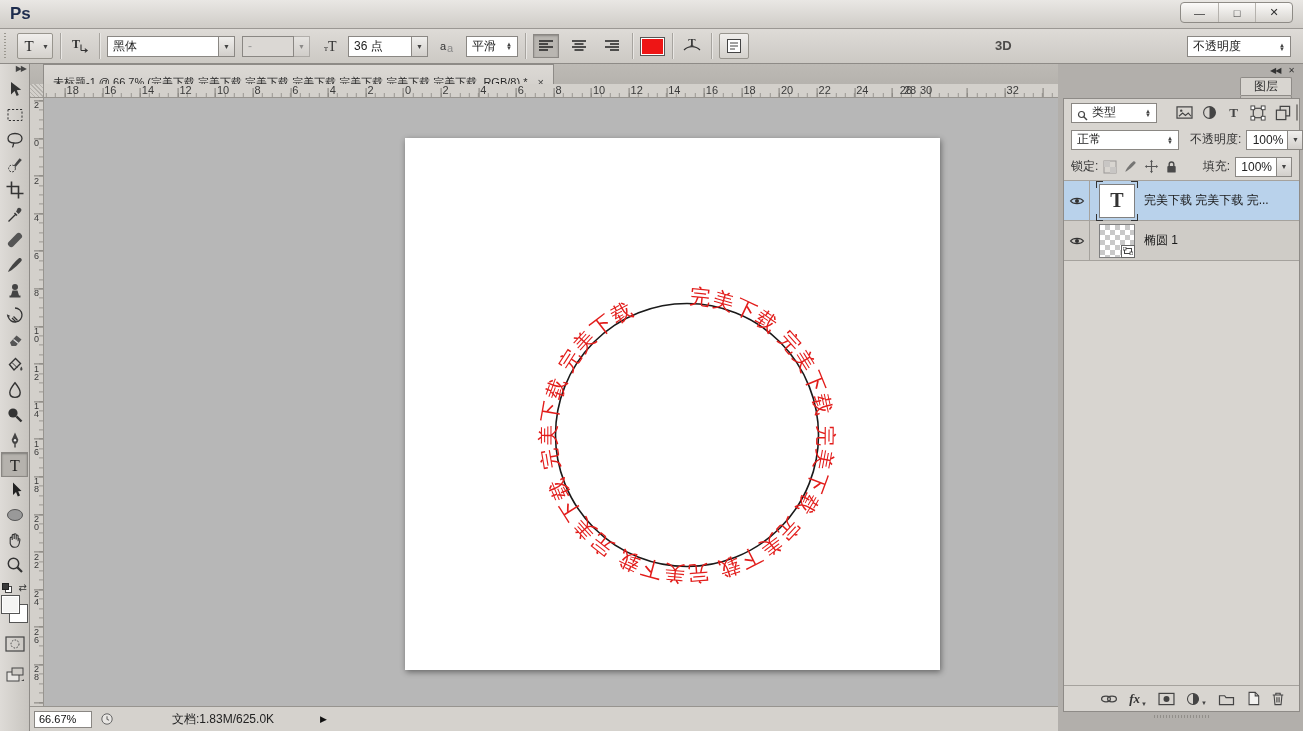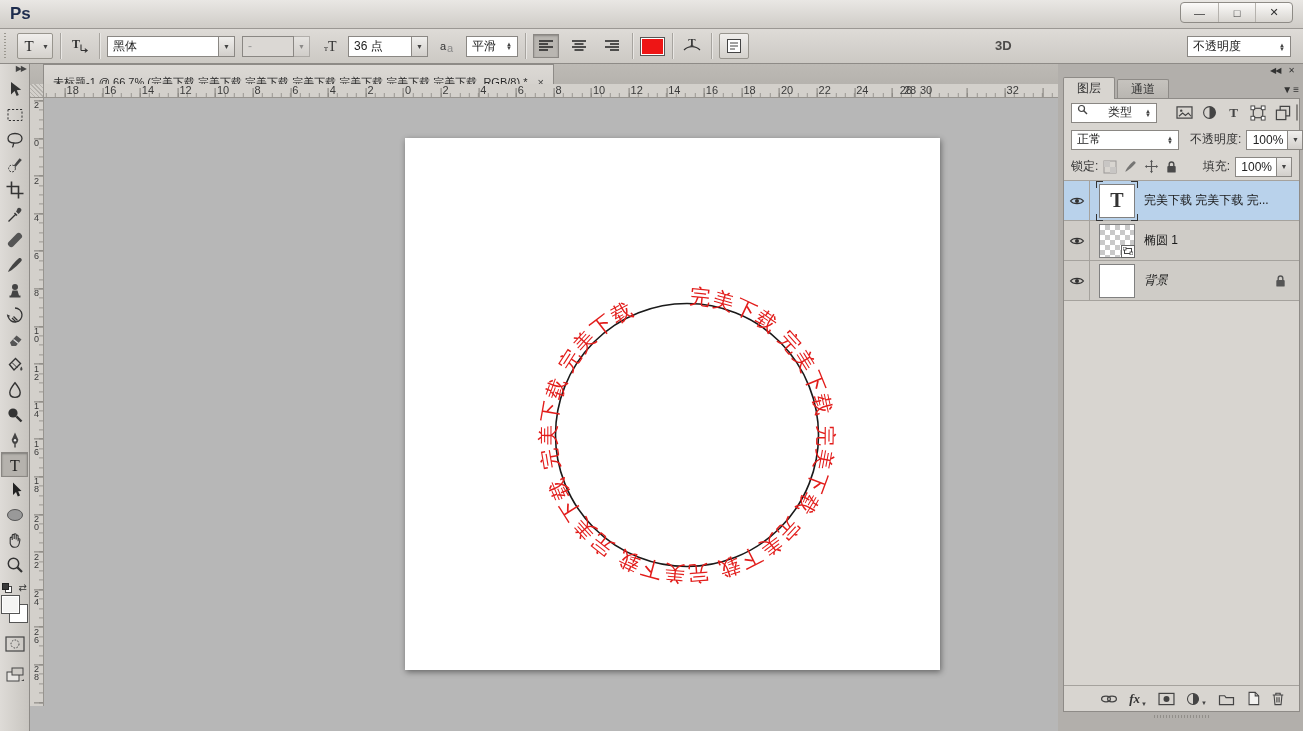--- a/index.html
+++ b/index.html
@@ -94,22 +94,22 @@
     border-top:1px solid #97948f; display:flex; align-items:center; padding-left:4px; }
   .zoom-field { width:58px; height:17px; background:#fff; border:1px solid #8a8783;
     font-size:11px; display:flex; align-items:center; padding-left:4px; color:#111; }
   .doc-info { margin-left:58px; font-size:12px; color:#222; }
   .status-arrow { margin-left:46px; font-size:9px; color:#111; }
   .status-ic { margin-left:8px; }
   
   .dock { position:absolute; left:1058px; top:64px; right:0; bottom:0; background:#b2afab; }
   .dock-head { height:13px; display:flex; justify-content:flex-end; align-items:center;
     gap:8px; padding-right:8px; font-size:8px; color:#333; }
-  .ptabs { position:absolute; left:5px; right:3px; top:13px; height:22px; display:flex;
-    align-items:flex-end; }
+  .ptabs { position:absolute; left:5px; right:9px; top:13px; height:22px; display:flex;
+    align-items:flex-end;flex-direction:column; }
   .ptab { height:20px; padding:0 13px; font-size:12px; display:flex; align-items:center;
     border:1px solid #8e8b87; border-bottom:none; border-radius:2px 2px 0 0;
     background:linear-gradient(#c6c3be,#b8b5b0); margin-right:2px; color:#333; }
   .ptab.active { background:#d8d5d0; height:22px; position:relative; z-index:2; }
   .pmenu { margin-left:auto; font-size:10px; color:#333; padding-bottom:4px; letter-spacing:1px; }
   .pbody { position:absolute; left:5px; right:3px; top:34px; bottom:19px; background:#d8d5d0;
     border:1px solid #8e8b87; }
   .prow { display:flex; align-items:center; height:27px; padding:0 7px; gap:5px; }
   .prow .combo { height:20px; }
   .ficons { display:flex; align-items:center; gap:9px; margin-left:14px; }
@@ -475,37 +475,46 @@
   <div class="canvas">
     <div class="doc">
       <svg width="535" height="532" viewBox="0 0 535 532">
         <path id="circlePath" d="M282,165.5 A131.5,131.5 0 1 1 282,428.5 A131.5,131.5 0 1 1 282,165.5" fill="none" id-stroke="" stroke="#1a1a1a" stroke-width="1.6"></path>
         <text id="circleText" font-size="21" letter-spacing="1.5" font-family="sans-serif" fill="#e21d1b">
           <textPath href="#circlePath" id="circleTextPath" startOffset="2">完美下载 完美下载 完美下载 完美下载 完美下载 完美下载 完美下载 完美下载 </textPath>
         </text>
       </svg>
     </div>
   </div>
+  <div class="statusbar">
+    <div class="zoom-field">66.67%</div>
+    <svg class="status-ic" width="14" height="14" viewBox="0 0 14 14">
+      <circle cx="7" cy="7" r="5.2" fill="#e8e6e3" stroke="#666"></circle>
+      <path d="M7 4.2V7l2 1.4" fill="none" stroke="#666" stroke-width="1.1"></path>
+    </svg>
+    <span class="doc-info">文档:1.83M/625.0K</span>
+    <span class="status-arrow">▶</span>
+  </div>
 </div>
 
 <div class="dock">
   <div class="dock-head">
     <span style="letter-spacing:-1px">◀◀</span>
     <span>✕</span>
   </div>
   <div class="ptabs" id="panel-tabs">
       <div class="ptab active">图层</div>
       <div class="ptab">通道</div>
       <span class="pmenu">▼≡</span>
     </div>
   <div class="pbody">
     <div class="prow">
       <div style="display:flex">
         <div class="combo" style="width:86px;justify-content:space-between">
-          <span style="display:flex;align-items:flex-start;gap:20px">
+          <span style="display:flex;align-items:flex-end;gap:4px">
             <svg width="11" height="11" viewBox="0 0 11 11">
               <circle cx="4.5" cy="4.5" r="3" fill="none" stroke="#444" stroke-width="1.2"></circle>
               <path d="M6.8 6.8L10 10" stroke="#444" stroke-width="1.4"></path>
             </svg>
             <span>类型</span>
           </span>
           <span class="ud">
               <span>▲</span>
               <span>▼</span>
             </span>
@@ -608,36 +617,20 @@
             <span class="badge">
               <svg width="10" height="8" viewBox="0 0 10 8">
                 <rect x="1.5" y="1.5" width="7" height="5" fill="none" stroke="#444"></rect>
                 <rect x="0" y="0" width="3" height="3" fill="#fff" stroke="#444" stroke-width="0.8"></rect>
                 <rect x="7" y="5" width="3" height="3" fill="#fff" stroke="#444" stroke-width="0.8"></rect>
               </svg>
             </span>
           </div>
           <span class="layer-name">椭圆 1</span>
         </div>
-        <div class="layer bglayer">
-          <div class="eye-cell">
-            <svg width="16" height="16" viewBox="0 0 16 16">
-              <path d="M1.5 8c2.6-3.6 10.4-3.6 13 0-2.6 3.6-10.4 3.6-13 0Z" fill="none" stroke="#333" stroke-width="1.2"></path>
-              <circle cx="8" cy="8" r="2" fill="#333"></circle>
-            </svg>
-          </div>
-          <div class="thumb"></div>
-          <span class="layer-name">背景</span>
-          <span class="layer-lock">
-            <svg width="13" height="14" viewBox="0 0 14 15">
-              <rect x="2.5" y="6.5" width="9" height="7" rx="1" fill="#555"></rect>
-              <path d="M4.5 6.5V4.6a2.5 2.5 0 0 1 5 0v1.9" fill="none" stroke="#555" stroke-width="1.5"></path>
-            </svg>
-          </span>
-        </div>
       </div>
     <div class="pfoot">
       <svg width="18" height="14" viewBox="0 0 18 14">
         <ellipse cx="6" cy="7" rx="4.4" ry="2.8" fill="none" stroke="#444" stroke-width="1.3"></ellipse>
         <ellipse cx="12" cy="7" rx="4.4" ry="2.8" fill="none" stroke="#444" stroke-width="1.3"></ellipse>
       </svg>
       <span style="display:flex;align-items:flex-end;gap:1px">
         <span class="fx-label">fx</span>
           <span class="tiny-arr">▼</span>
       </span>

